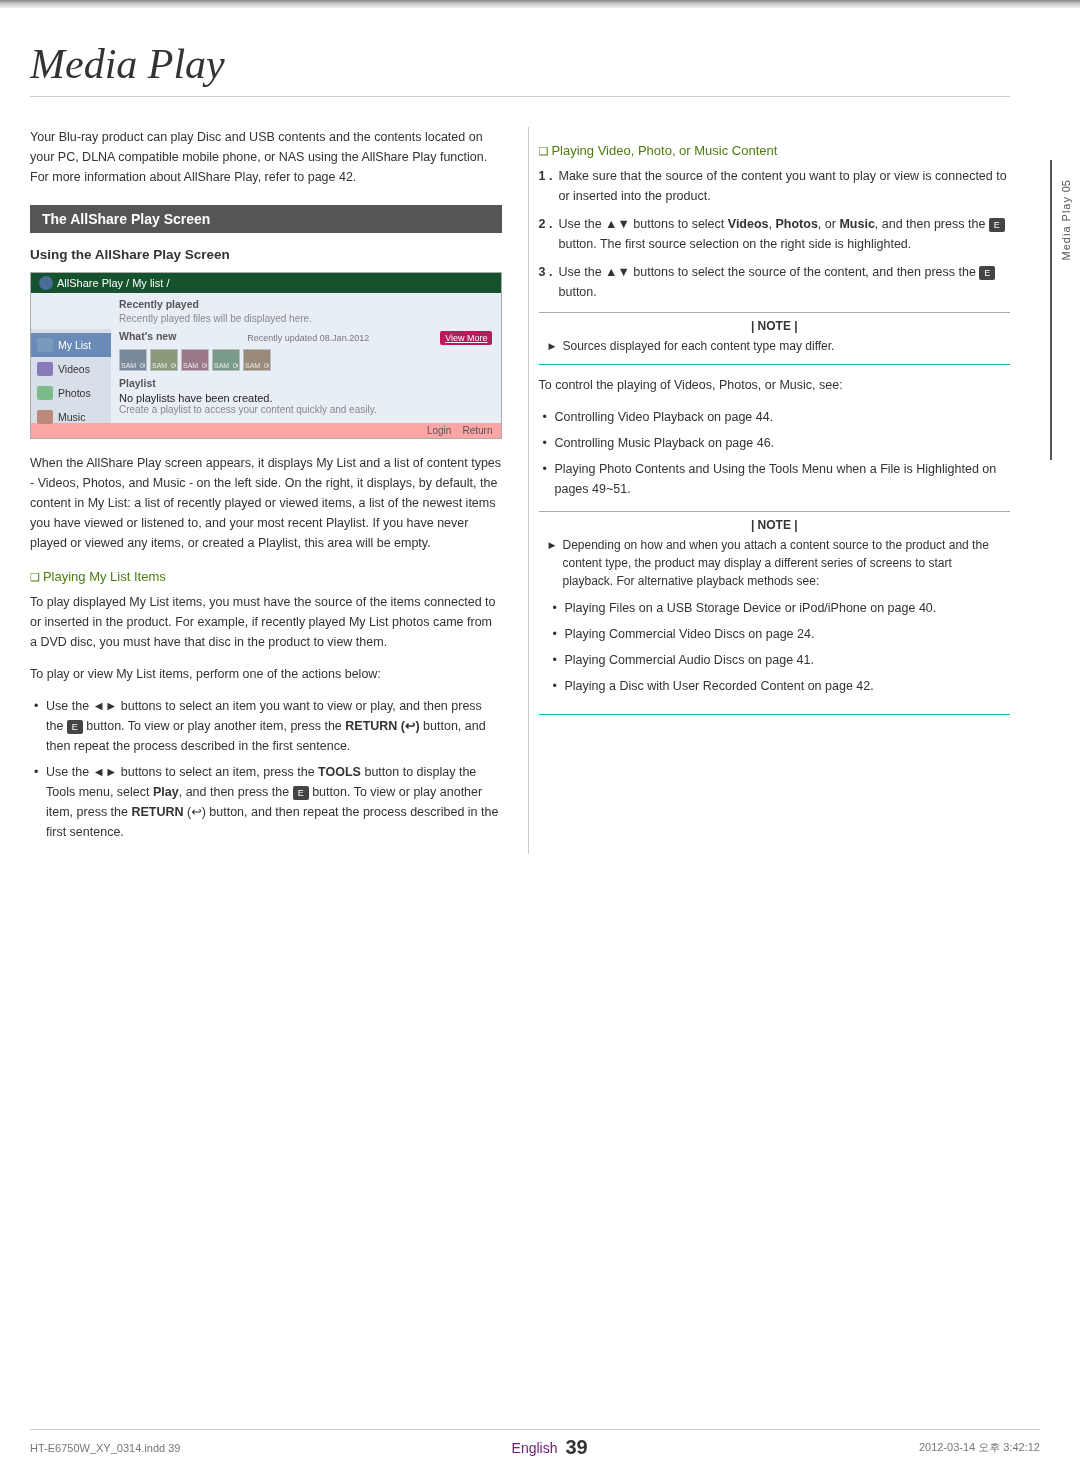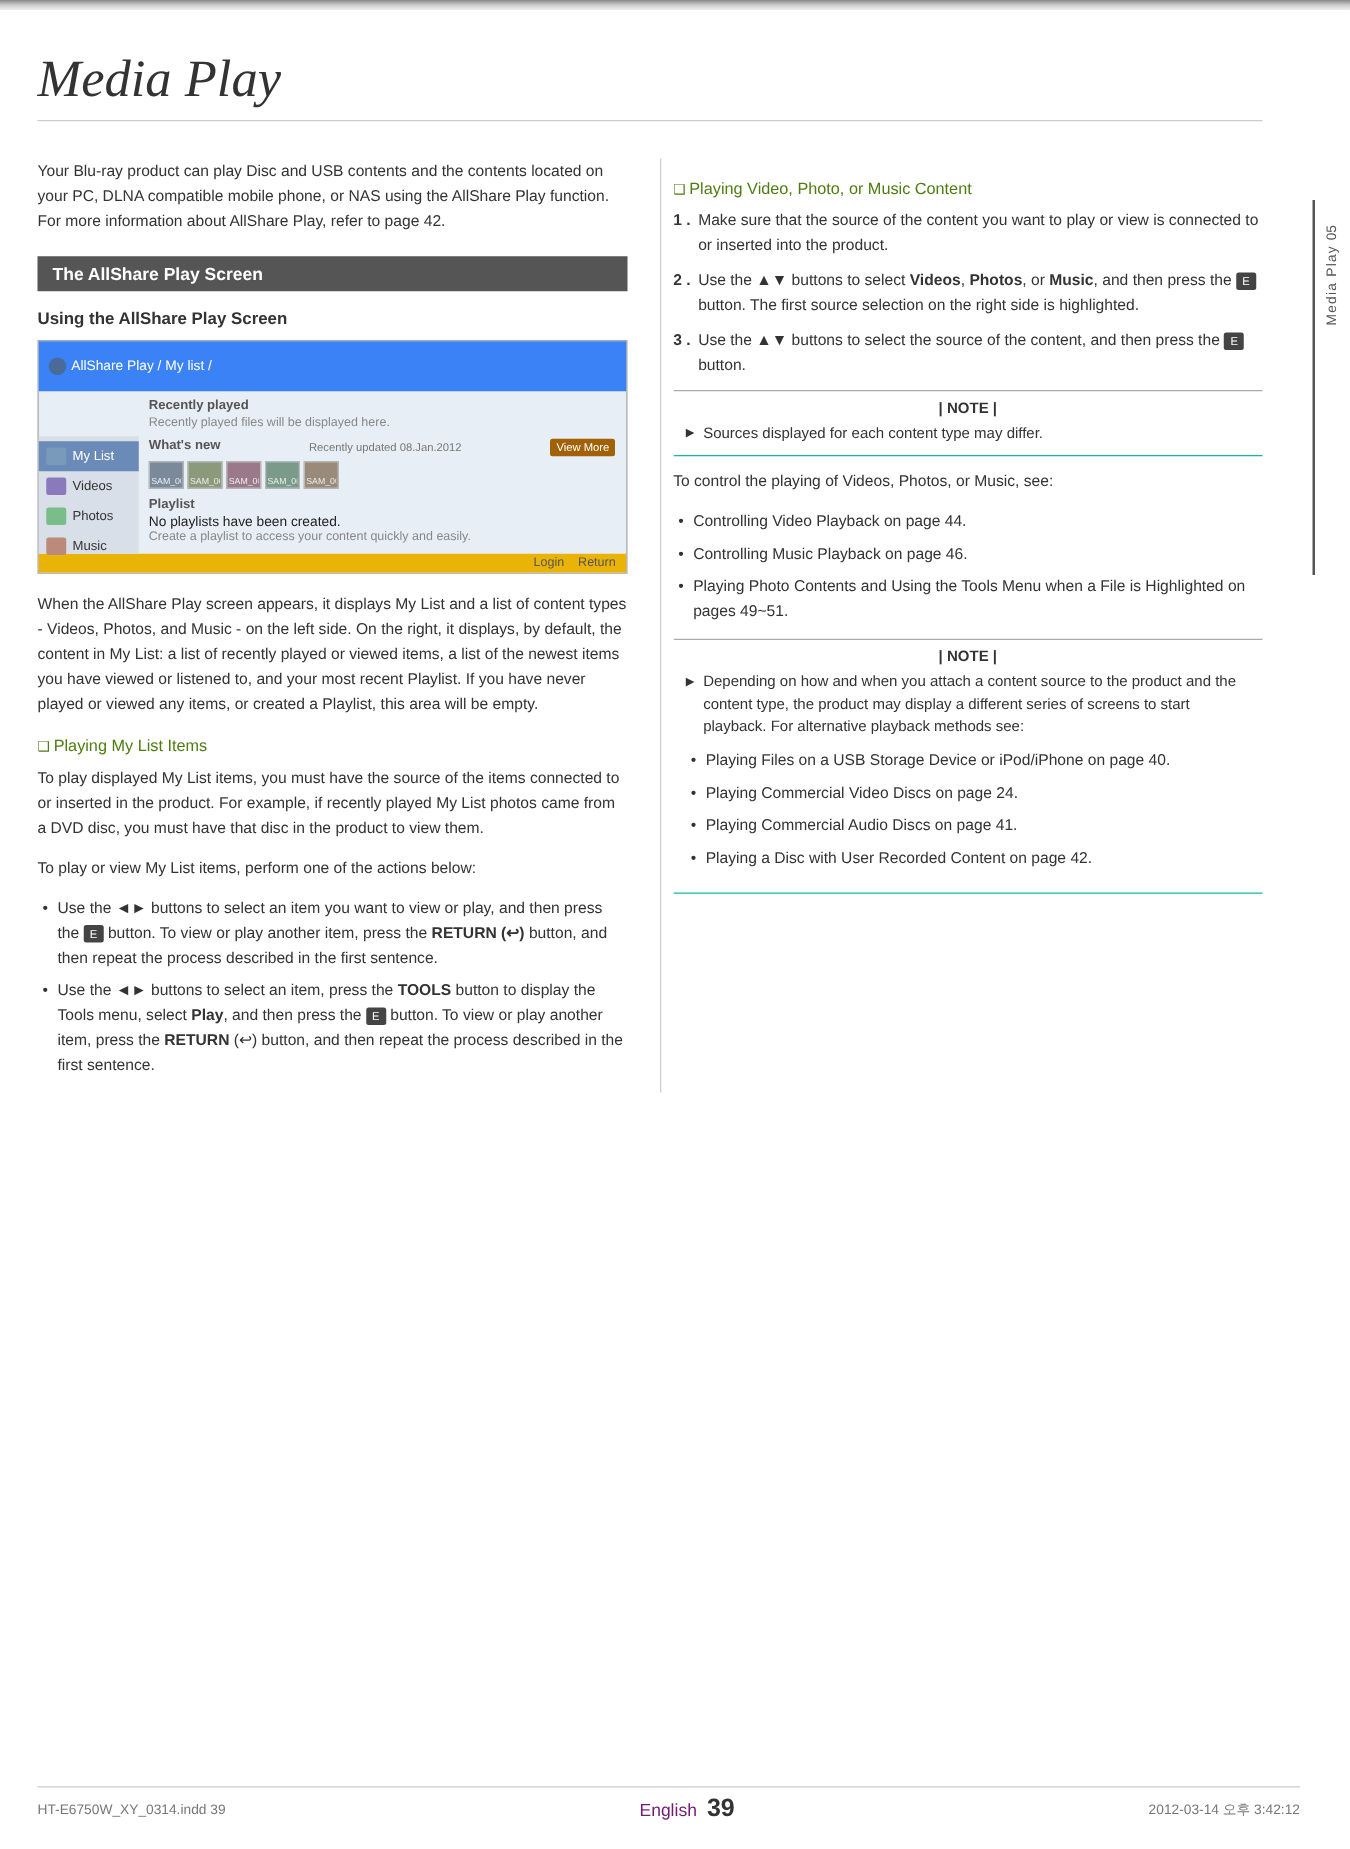--- a/index.html
+++ b/index.html
@@ -94,23 +94,23 @@
     
     .allshare-screen {
       border: 1px solid #aaa;
       background: #e8eef5;
       width: 100%;
       margin-bottom: 14px;
       font-size: 11px;
     }
 
     .allshare-top-bar {
-      background: #3b82f6;
+      background: #14532d;
       color: #fff;
-      padding: 13px 8px;
+      padding: 3px 8px;
       font-size: 11px;
       display: flex;
       align-items: center;
       gap: 4px;
     }
 
     .allshare-top-bar .icon-circle {
       width: 14px; height: 14px;
       background: #4a6a98;
       border-radius: 50%;
@@ -199,29 +199,30 @@
       padding: 1px;
     }
 
     .thumbnail:nth-child(1) { background: #7a8a9a; }
     .thumbnail:nth-child(2) { background: #8a9a7a; }
     .thumbnail:nth-child(3) { background: #9a7a8a; }
     .thumbnail:nth-child(4) { background: #7a9a8a; }
     .thumbnail:nth-child(5) { background: #9a8a7a; }
 
     .view-more-btn {
-      background: #a16207;
+      background: #be185d;
       color: #fff;
       font-size: 9px;
       padding: 2px 5px;
       border-radius: 2px;
+      text-decoration: underline;
     }
 
     .allshare-footer {
-      background: #eab308;
+      background: #fca5a5;
       padding: 2px 8px;
       font-size: 10px;
       color: #555;
       text-align: right;
     }
 
     
     .body-text {
       font-size: 12.5px;
       line-height: 1.6;

